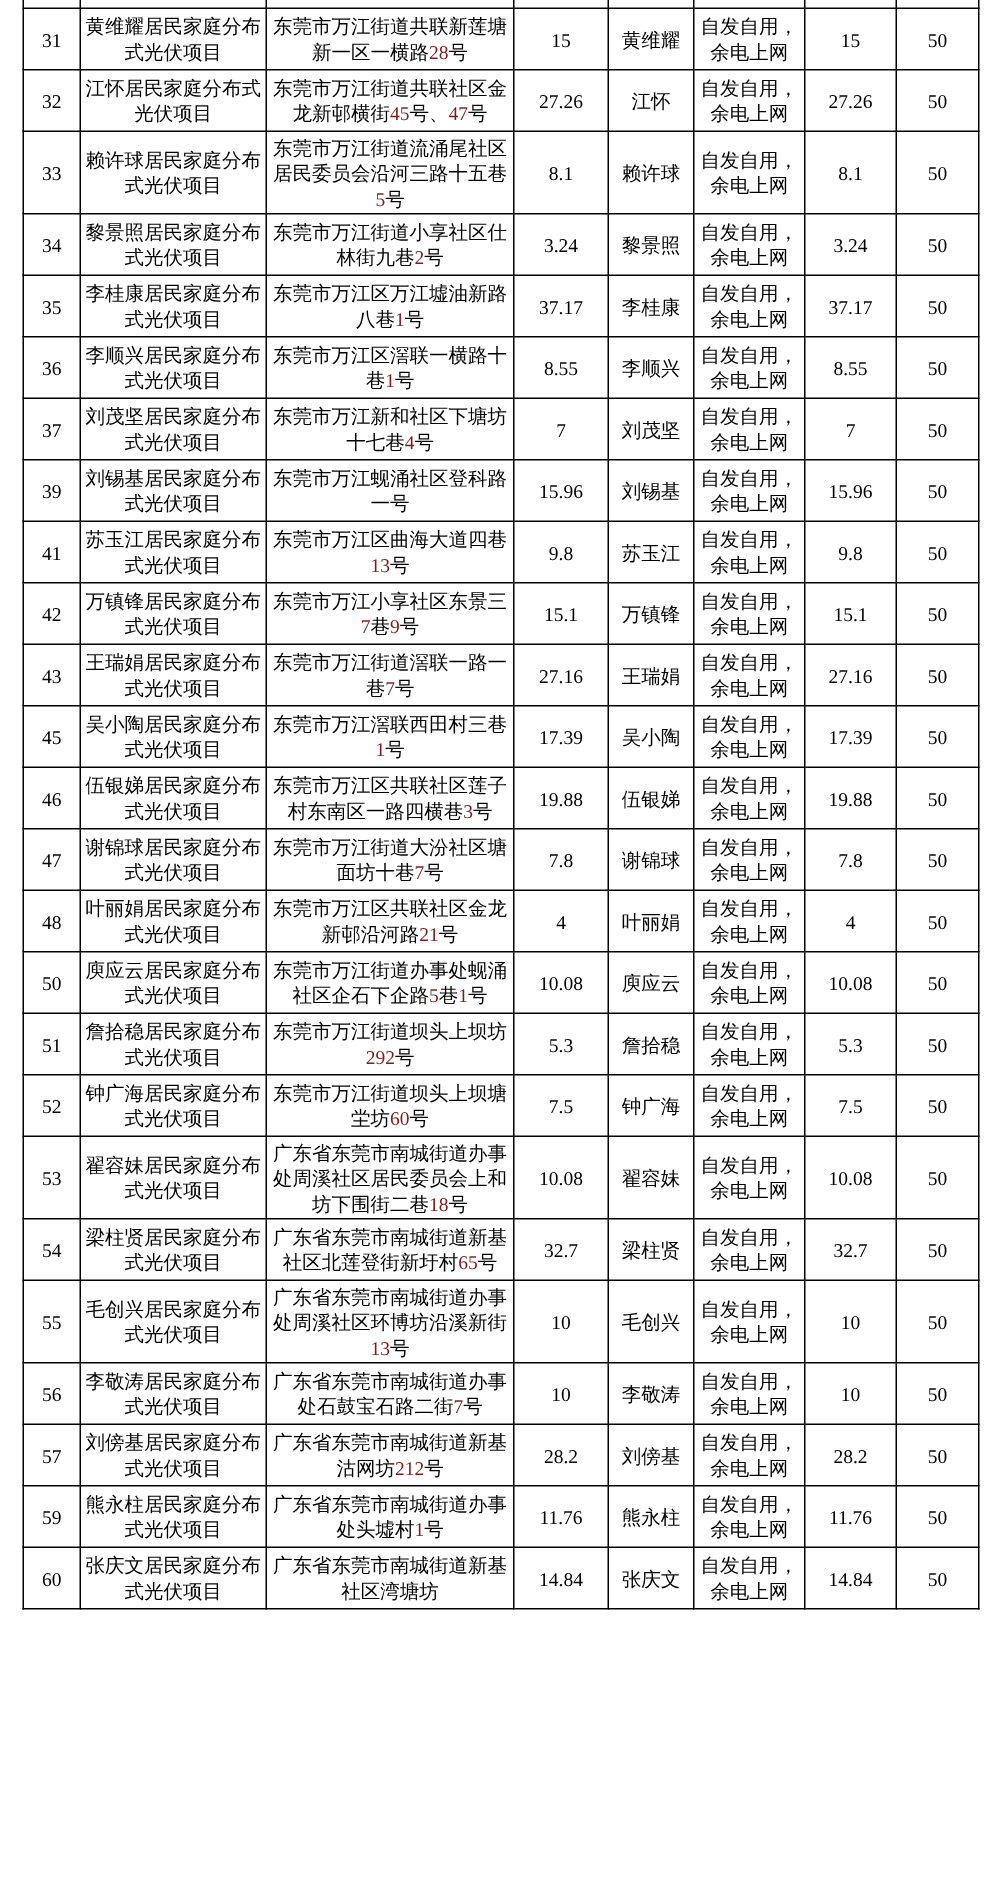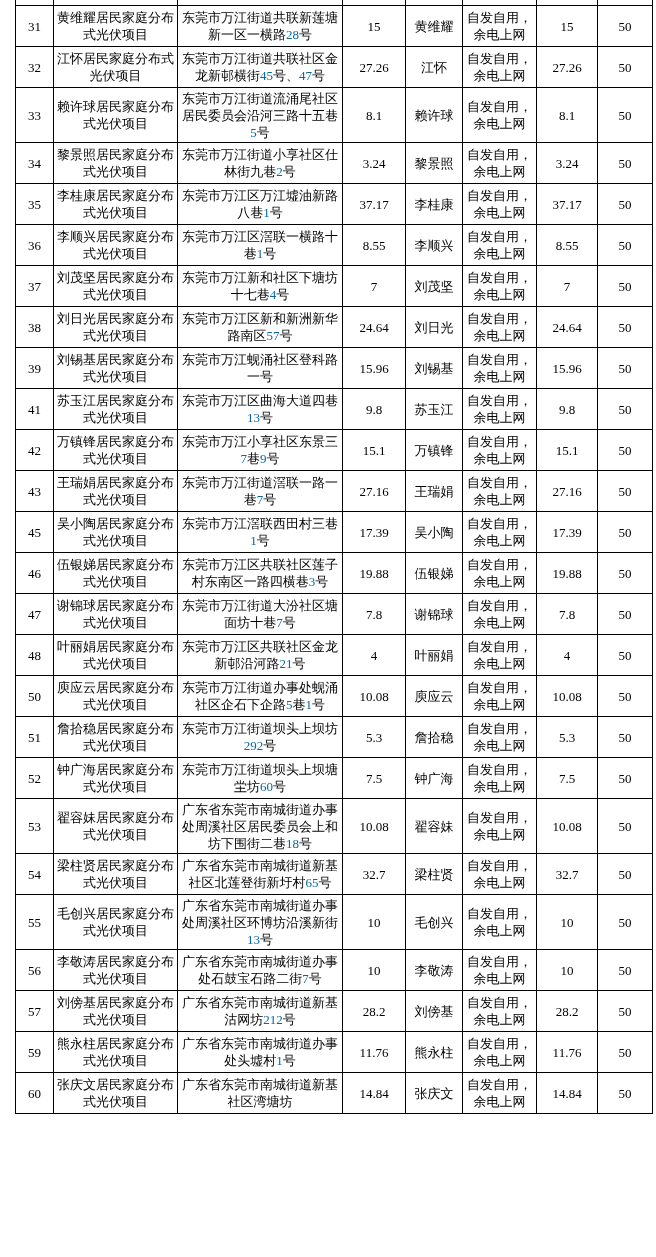--- a/index.html
+++ b/index.html
@@ -23,21 +23,21 @@
     font-size:13px;
     line-height:17px;
     color:#000000;
     padding:1px 2px;
     overflow:hidden;
     word-break:break-all;
   }
   tr.sliver td{height:5px;border-top:none;padding:0;}
   tr.r-std td{height:38px;}
   tr.r-tall td{height:52px;}
-  td .num{color:#0369a1;}
+  td .num{color:#7f1d1d;}
 </style>
 </head>
 <body>
 
 <div class="screen">
   <table class="pv">
     <colgroup>
       <col style="width:38px">
       <col style="width:124px">
       <col style="width:165px">
@@ -122,30 +122,20 @@
     <td>37</td>
     <td>刘茂坚居民家庭分布式光伏项目</td>
     <td>东莞市万江新和社区下塘坊十七巷<span class="num">4</span>号</td>
     <td>7</td>
     <td>刘茂坚</td>
     <td>自发自用，余电上网</td>
     <td>7</td>
     <td>50</td>
   </tr>
         <tr class="r-std">
-    <td>38</td>
-    <td>刘日光居民家庭分布式光伏项目</td>
-    <td>东莞市万江区新和新洲新华路南区<span class="num">57</span>号</td>
-    <td>24.64</td>
-    <td>刘日光</td>
-    <td>自发自用，余电上网</td>
-    <td>24.64</td>
-    <td>50</td>
-  </tr>
-        <tr class="r-std">
     <td>39</td>
     <td>刘锡基居民家庭分布式光伏项目</td>
     <td>东莞市万江蚬涌社区登科路一号</td>
     <td>15.96</td>
     <td>刘锡基</td>
     <td>自发自用，余电上网</td>
     <td>15.96</td>
     <td>50</td>
   </tr>
         <tr class="r-std">

